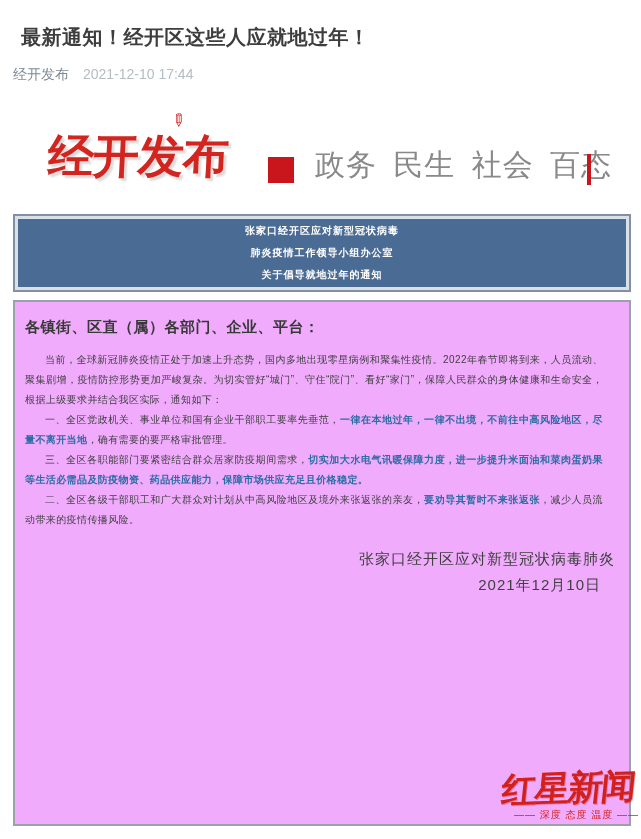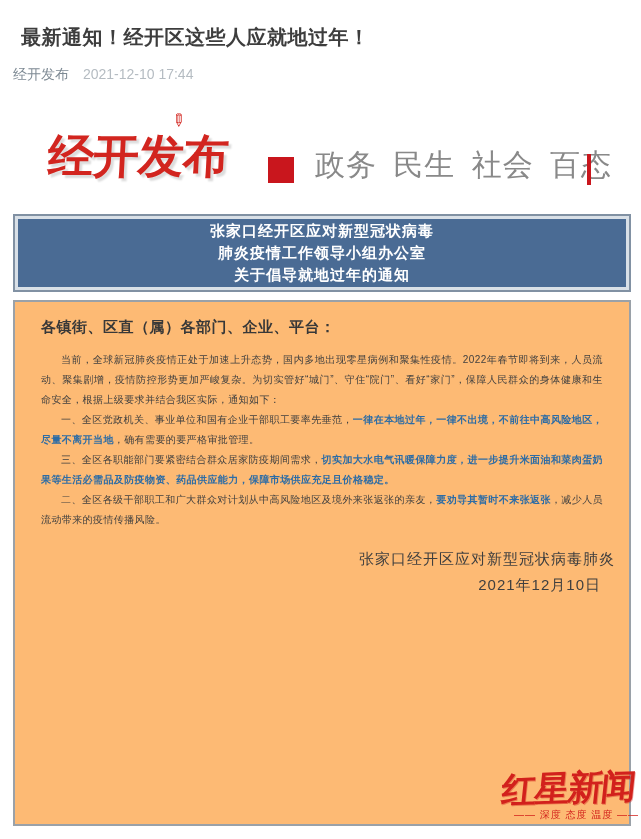--- a/index.html
+++ b/index.html
@@ -56,27 +56,27 @@
     width:4px;height:31px;background:var(--square-red);
   }
   
   .notice-header{
     margin:8px 10px 0 13px;height:78px;
     background:var(--header-blue);
     border:2px solid #8191a3;
     box-shadow:inset 0 0 0 3px #d9e0e7;
     display:flex;flex-direction:column;justify-content:center;
     text-align:center;color:#ffffff;font-weight:bold;
-    font-size:15px;line-height:22px;letter-spacing:1px;
+    font-size:10px;line-height:22px;letter-spacing:1px;
   }
   
   .content-box{
     margin:8px 10px 0 13px;height:526px;
-    border:2px solid #9aa1a8;background:#fdba74;
-    padding:14px 26px 0 26px;
+    border:2px solid #9aa1a8;background:#f0abfc;
+    padding:14px 26px 0 10px;
     color:#3f3f3f;
   }
   .salutation{
     font-size:15px;line-height:22px;font-weight:bold;
     color:#383838;letter-spacing:0.5px;margin:0 0 12px 0;
   }
   .para{
     margin:0;font-size:10px;line-height:20px;
     text-indent:2em;text-align:justify;letter-spacing:0.4px;
   }

